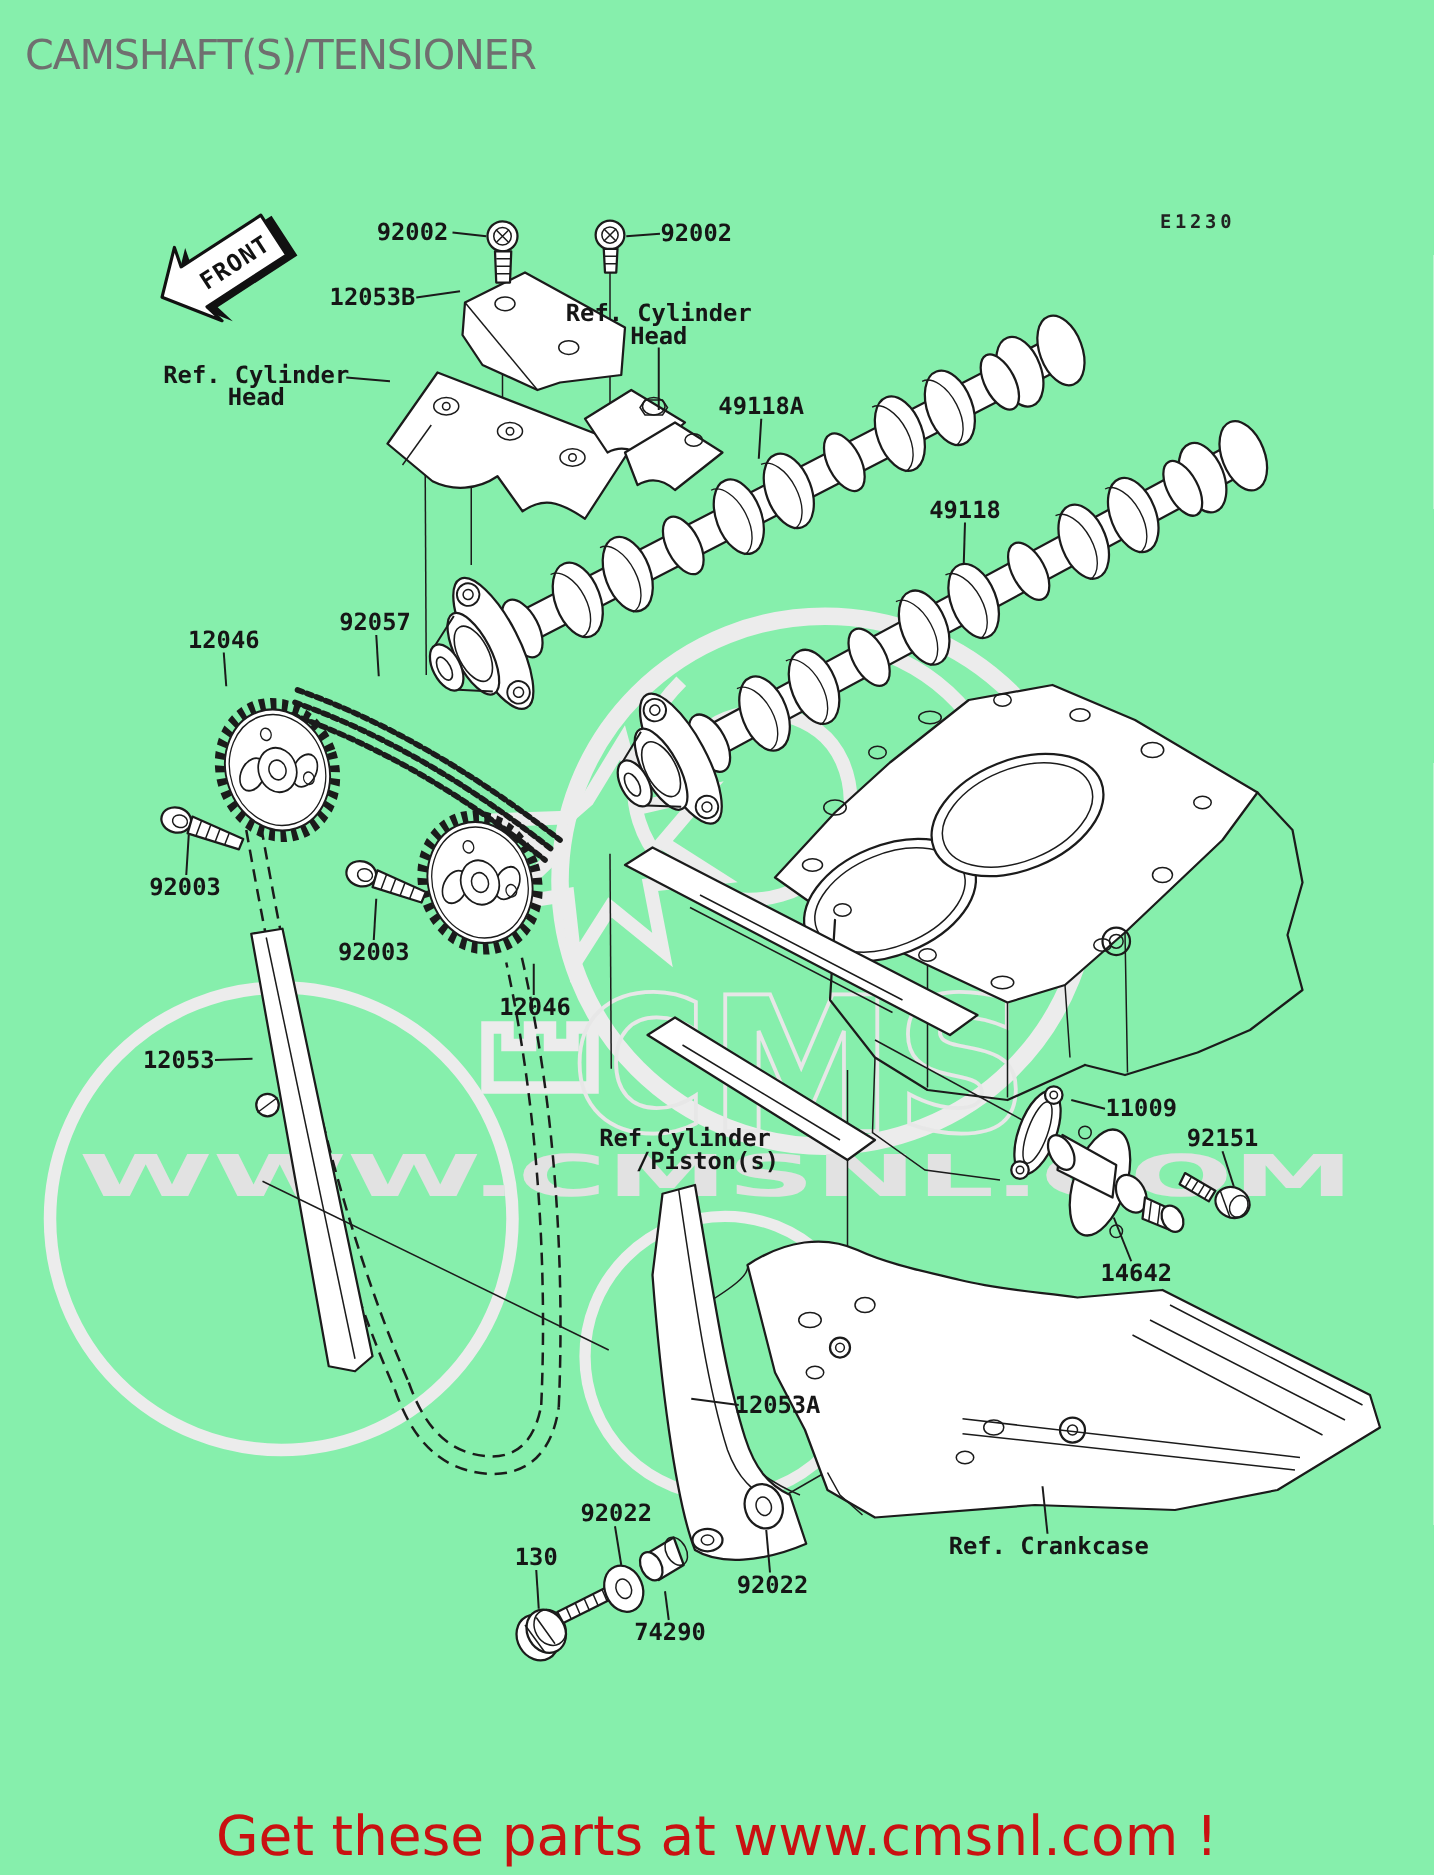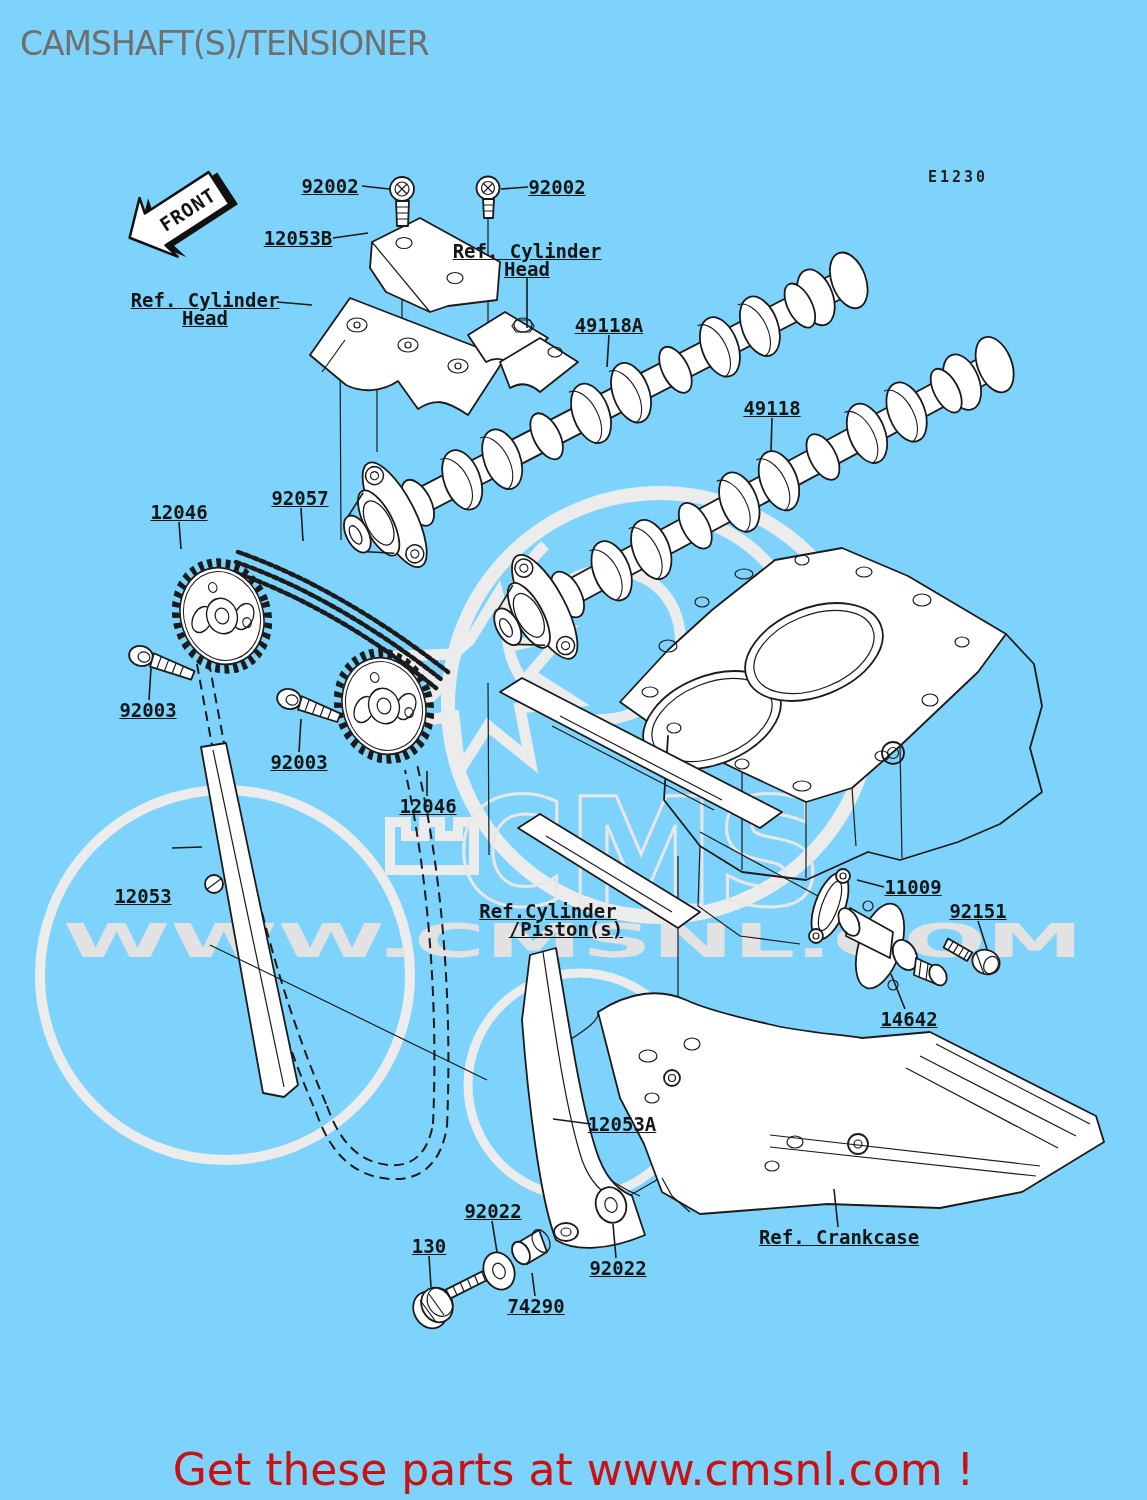--- a/index.html
+++ b/index.html
@@ -1,26 +1,26 @@
 <!DOCTYPE html>
 <html><head>
 <meta charset="utf-8">
 <style>
   html,body{margin:0;padding:0;background:#fff;}
-  #page{position:relative;width:1147px;height:1500px;background:#7dd3fc;overflow:hidden;
+  #page{position:relative;width:1147px;height:1500px;background:#86efac;overflow:hidden;
         font-family:"DejaVu Sans",sans-serif;}
   #diagram-svg{position:absolute;left:0;top:0;width:1147px;height:1500px;}
   #page-title{position:absolute;left:20px;top:24px;font-size:33px;letter-spacing:-1px;
         color:#6f6f6f;font-family:"DejaVu Sans",sans-serif;}
   #diagram-code{position:absolute;left:928px;top:168px;font:700 15px "DejaVu Sans Mono",monospace;
         letter-spacing:3px;color:#222;text-align:right;}
   #labels-layer{position:absolute;left:0;top:0;width:1147px;height:1500px;pointer-events:none;}
   .plabel{position:absolute;transform:translate(-50%,-50%);
         font:700 19px "DejaVu Sans Mono",monospace;color:#161616;line-height:18px;
-        white-space:pre;text-align:center;text-decoration:underline;}
+        white-space:pre;text-align:center;}
   .plabel div{position:relative;}
   #footer-banner{position:absolute;left:0;right:0;top:1444px;text-align:center;
         font-size:44px;color:#c91111;font-family:"DejaVu Sans",sans-serif;}
   #leader-layer line{stroke:#1b1b1b;stroke-width:1.6;}
   .ln{stroke:#1b1b1b;stroke-width:1.8;fill:none;stroke-linejoin:round;stroke-linecap:round;}
   .lnf{stroke:#1b1b1b;stroke-width:1.8;fill:#fff;stroke-linejoin:round;}
   .fine{stroke:#1b1b1b;stroke-width:1.2;fill:none;}
   .wm{stroke:#ececec;fill:none;}
   .chain{stroke:#1b1b1b;fill:none;}
 </style>
@@ -348,21 +348,21 @@
       <div class="plabel" style="left: 298px; top: 238px;"><div>12053B</div></div>
       <div class="plabel" style="left: 205px; top: 309px;"><div>Ref. Cylinder</div><div>Head</div></div>
       <div class="plabel" style="left: 527px; top: 260px;"><div>Ref. Cylinder</div><div>Head</div></div>
       <div class="plabel" style="left: 609px; top: 325px;"><div>49118A</div></div>
       <div class="plabel" style="left: 772px; top: 408px; text-align: center;"><div>49118</div></div>
       <div class="plabel" style="left: 300px; top: 498px;"><div>92057</div></div>
       <div class="plabel" style="left: 179px; top: 512px;"><div>12046</div></div>
       <div class="plabel" style="left: 148px; top: 710px;"><div>92003</div></div>
       <div class="plabel" style="left: 299px; top: 762px;"><div>92003</div></div>
       <div class="plabel" style="left: 428px; top: 806px;"><div>12046</div></div>
-      <div class="plabel" style="left: 143px; top: 848px; margin-top: 48px;"><div>12053</div></div>
+      <div class="plabel" style="left: 143px; top: 848px;"><div>12053</div></div>
       <div class="plabel" style="left: 548px; top: 920px;"><div>Ref.Cylinder</div><div style="left: 18px;">/Piston(s)</div></div>
       <div class="plabel" style="left: 913px; top: 887px;"><div>11009</div></div>
       <div class="plabel" style="left: 978px; top: 911px;"><div>92151</div></div>
       <div class="plabel" style="left: 909px; top: 1019px;"><div>14642</div></div>
       <div class="plabel" style="left: 622px; top: 1124px;"><div>12053A</div></div>
       <div class="plabel" style="left: 493px; top: 1211px;"><div>92022</div></div>
       <div class="plabel" style="left: 429px; top: 1246px;"><div>130</div></div>
       <div class="plabel" style="left: 536px; top: 1306px;"><div>74290</div></div>
       <div class="plabel" style="left: 618px; top: 1268px;"><div>92022</div></div>
       <div class="plabel" style="left: 839px; top: 1237px;"><div>Ref. Crankcase</div></div>

